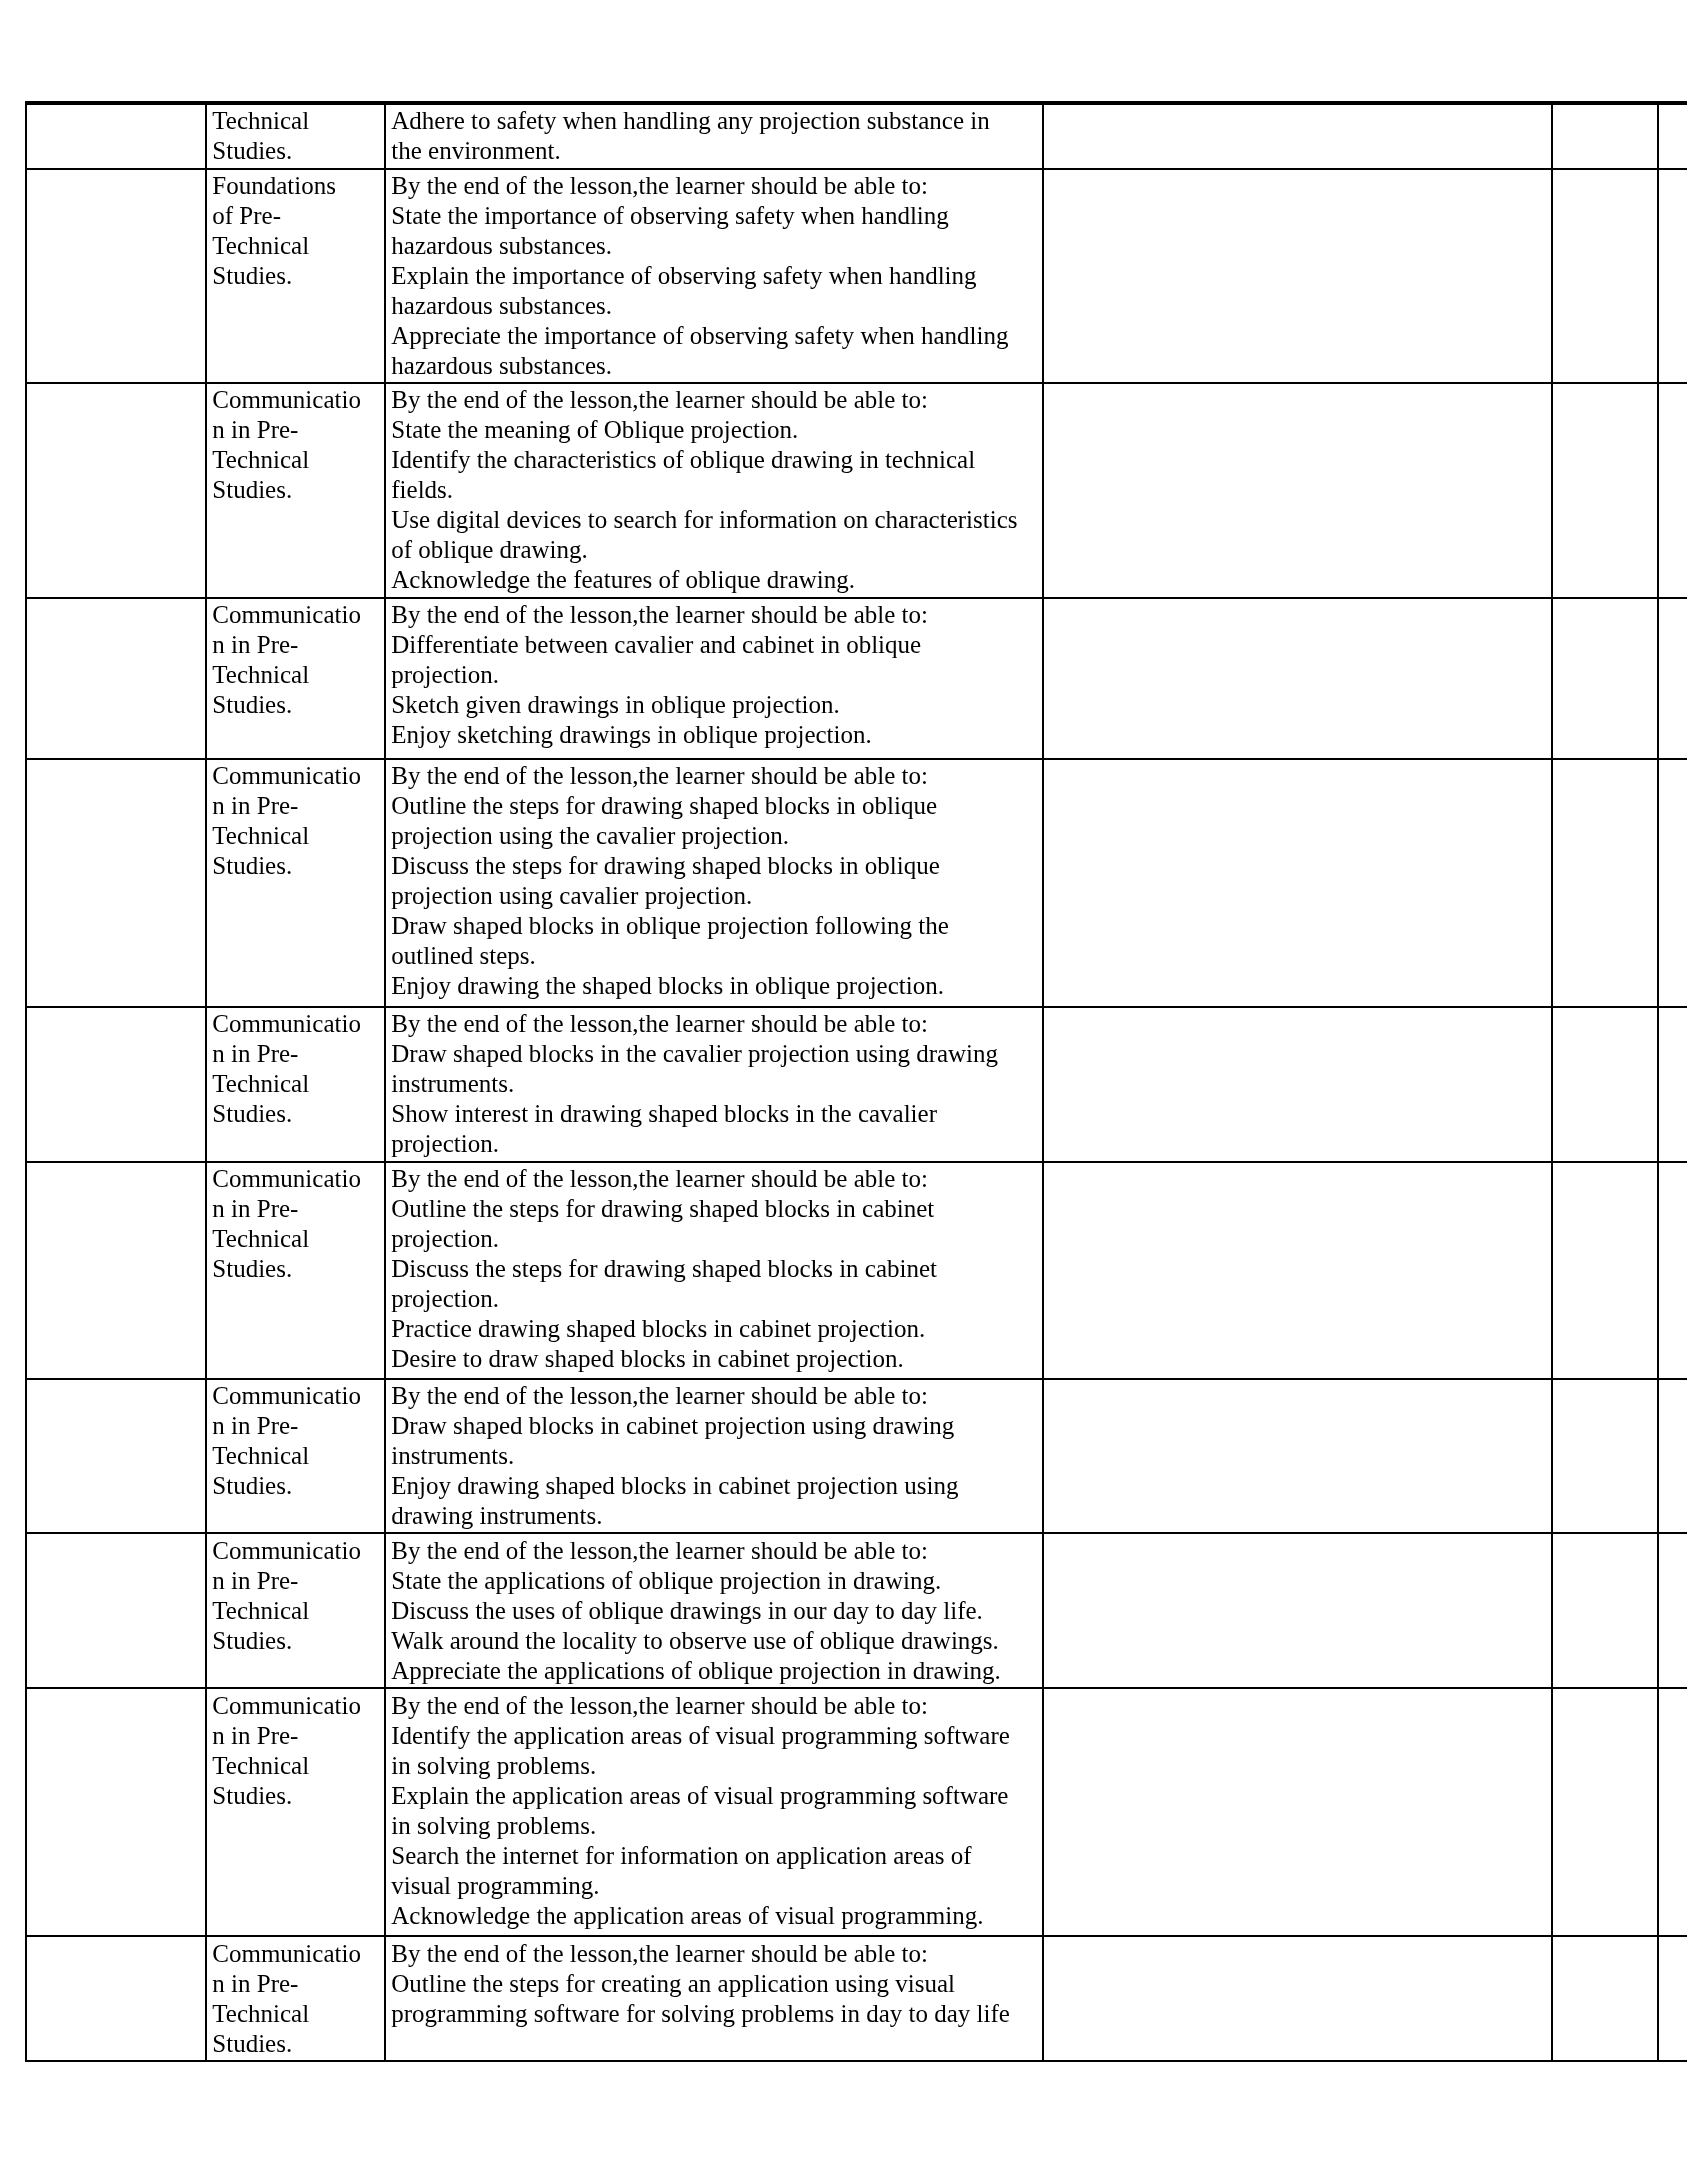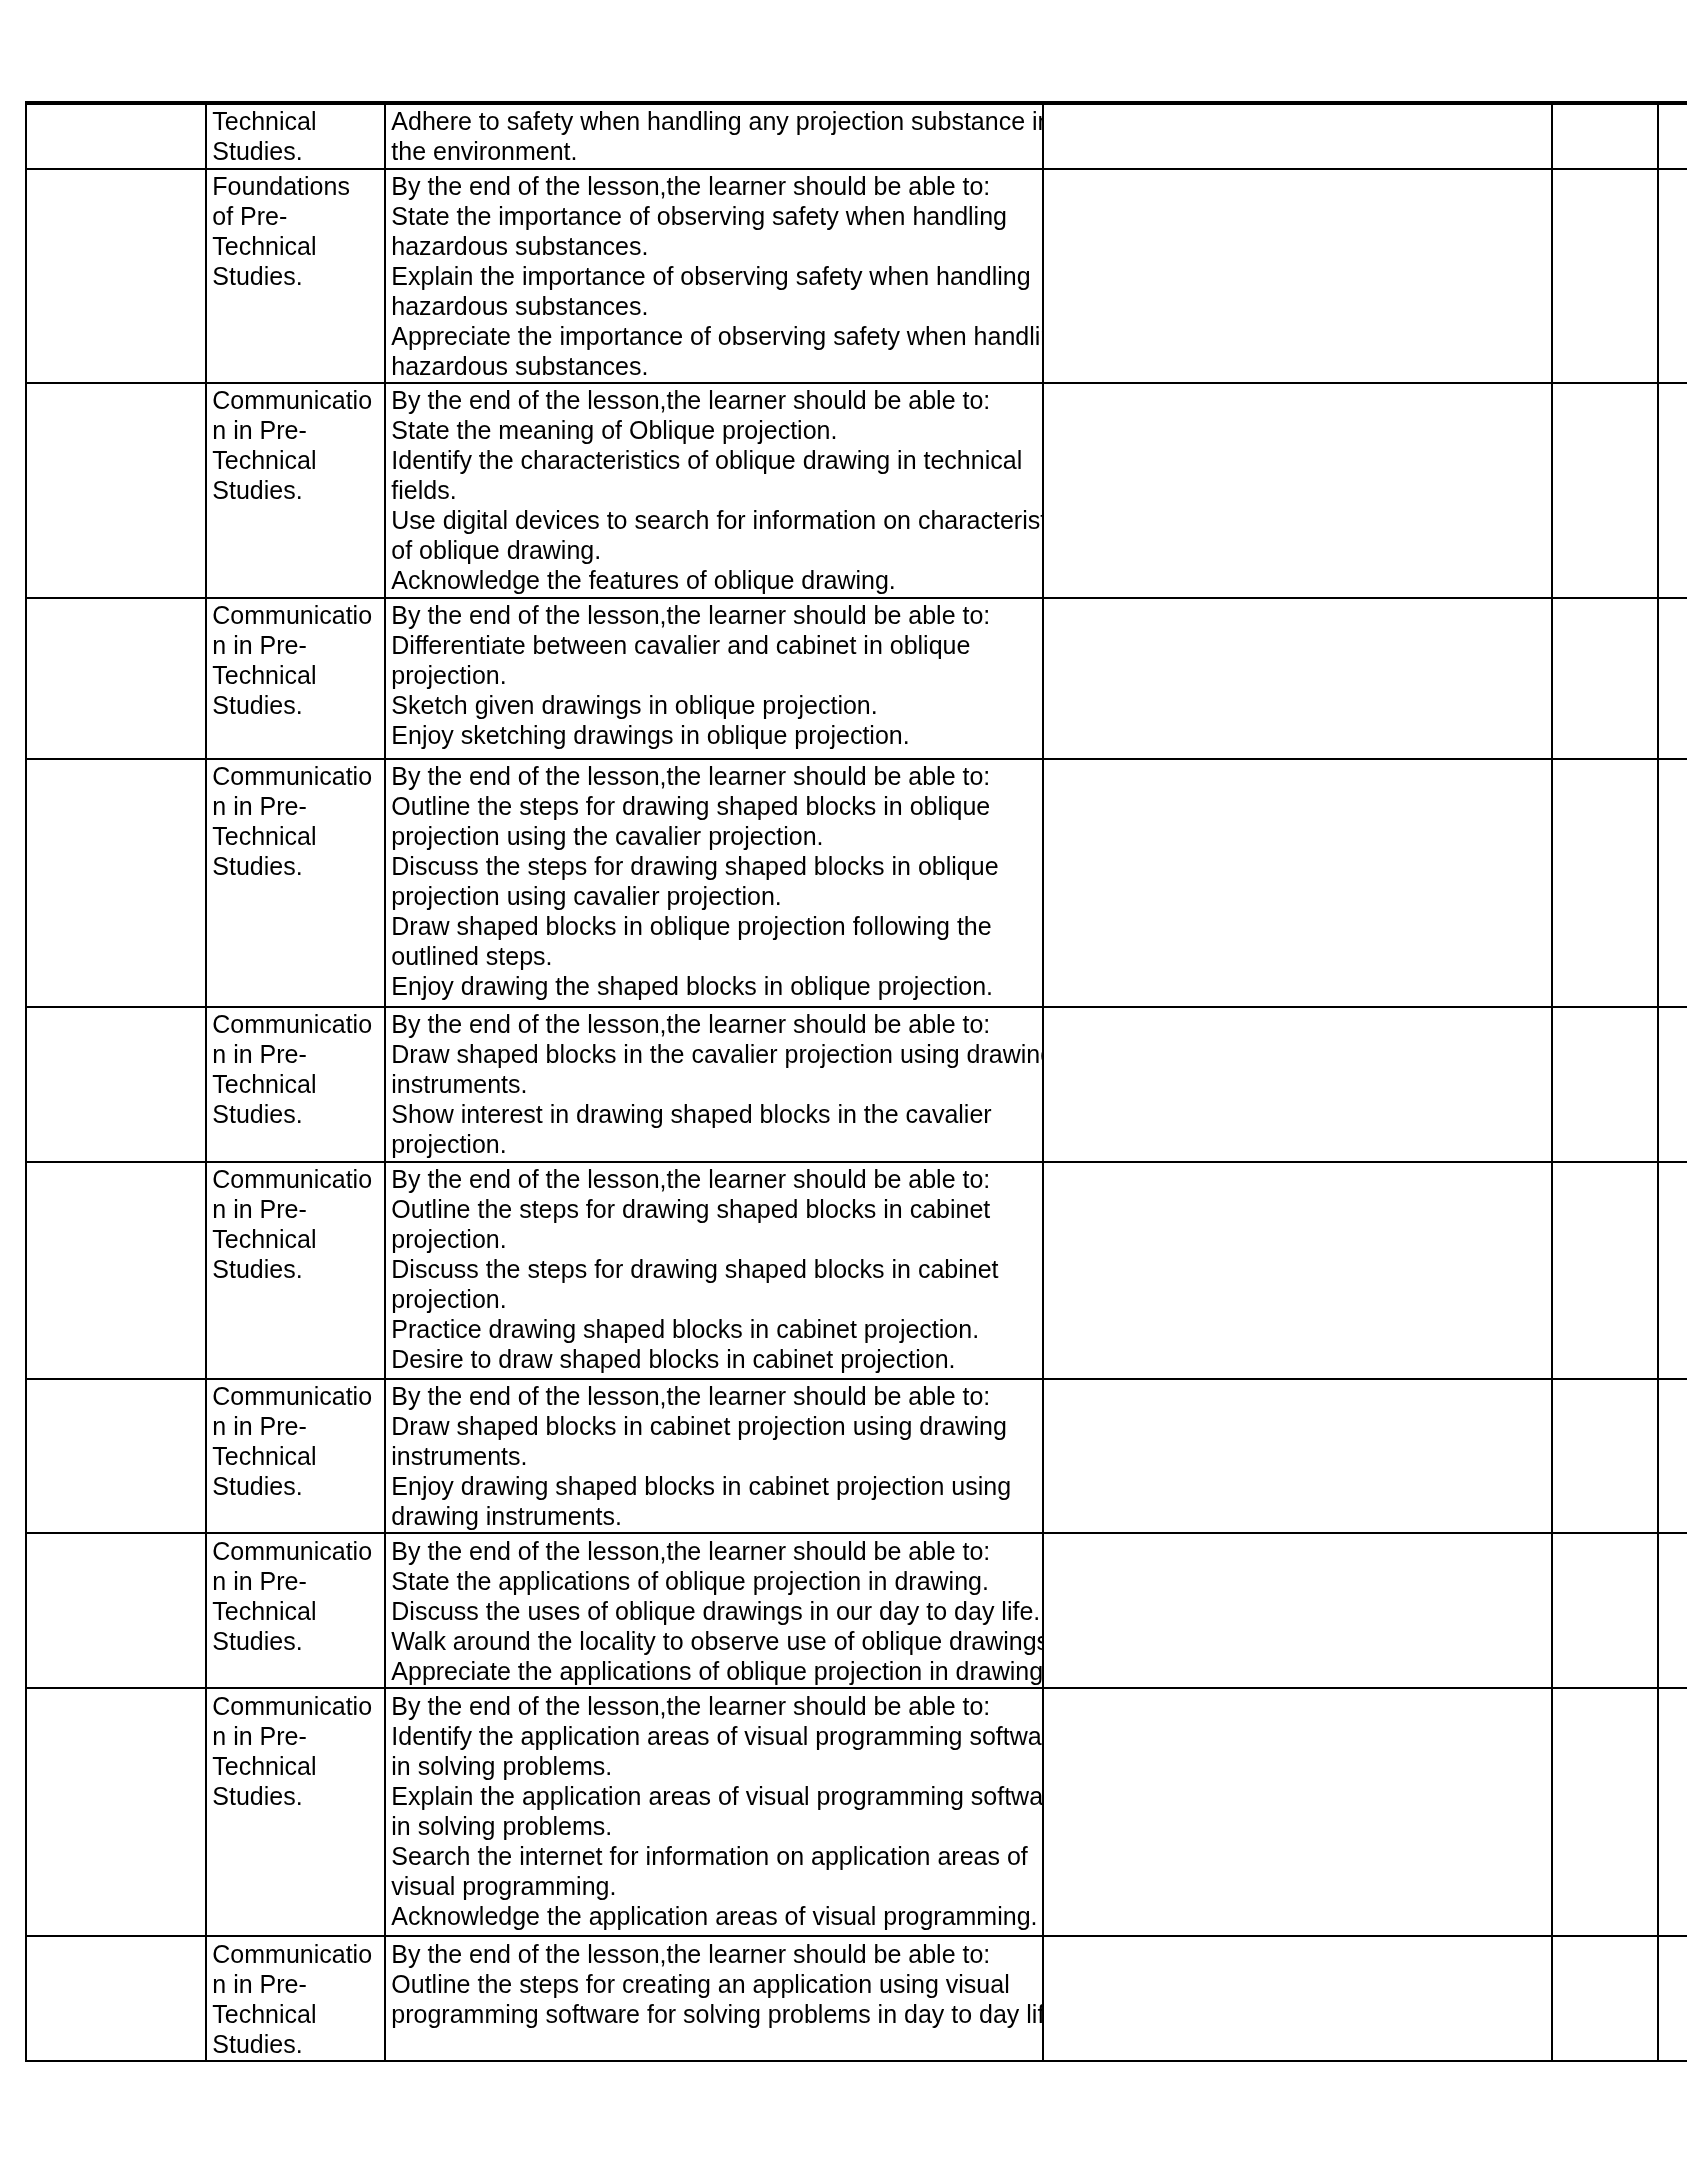--- a/index.html
+++ b/index.html
@@ -2,21 +2,21 @@
 <html style="font-size:10.6px"><head>
 <meta charset="utf-8">
 <style>
   html,body{margin:0;padding:0;background:#ffffff;}
   .page{
     position:relative;
     width:1687px;
     height:2183px;
     background:#ffffff;
     overflow:hidden;
-    font-family:Liberation Sans, sans-serif;
+    font-family:Liberation Serif, serif;
     color:#000000;
   }
   table.sow{
     position:absolute;
     left:25px;
     top:101px;
     width:1661px;
     border-collapse:collapse;
     table-layout:fixed;
     border-top:4px solid #000;

